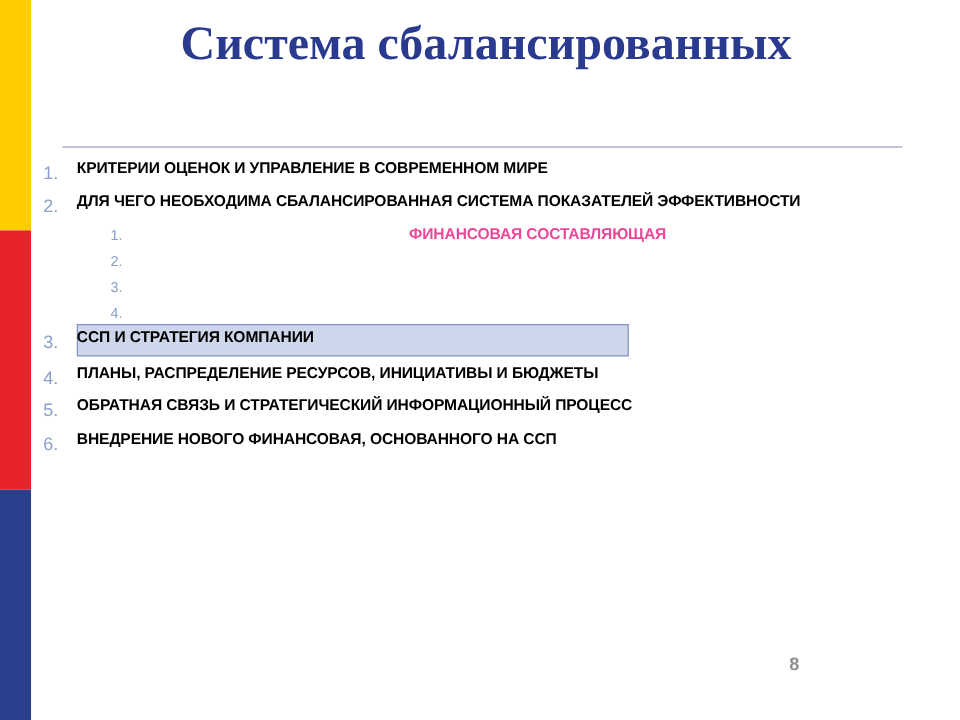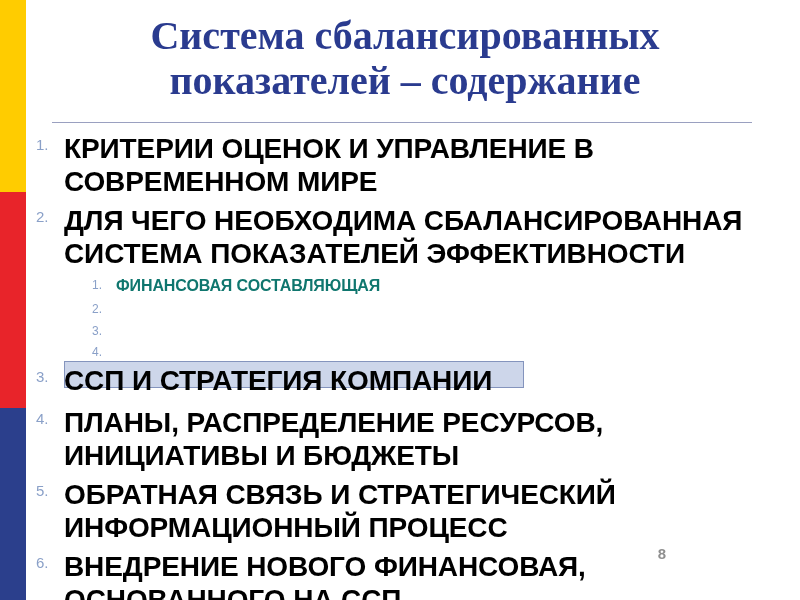--- a/index.html
+++ b/index.html
@@ -86,21 +86,21 @@
     color: #8aa0c8;
     font-size: 15px;
     font-weight: normal;
     line-height: 1.18;
     padding-top: 4px;
     text-align: left;
   }
   .lvl1 .txt {
     flex: 1 1 auto;
     color: #000000;
-    font-size: 28px;
+    font-size: 13px;
     font-weight: bold;
     line-height: 1.18;
     letter-spacing: -0.1px;
   }
 
   .sublist {
     margin: 6px 0 4px 0;
   }
   .lvl2 {
     display: flex;
@@ -111,25 +111,26 @@
   .lvl2 .num {
     width: 24px;
     flex: 0 0 24px;
     color: #8aa0c8;
     font-size: 12px;
     line-height: 1.2;
     padding-top: 2px;
   }
   .lvl2 .txt {
     flex: 1 1 auto;
-    color: #0f766e;
-    font-size: 16px;
+    color: #ec4899;
+    font-size: 13px;
     font-weight: bold;
     line-height: 1.2;
     letter-spacing: -0.1px;
+    text-align: center;
   }
 
   
   .highlight-row {
     position: relative;
   }
   .highlight-box {
     position: absolute;
     left: 28px;
     top: -3px;
@@ -161,21 +162,20 @@
 
   <div class="leftbar">
     <div class="seg seg-yellow"></div>
     <div class="seg seg-red"></div>
     <div class="seg seg-blue"></div>
     <div class="edge"></div>
   </div>
 
   <div class="title">
     <div>Система сбалансированных</div>
-    <div>показателей – содержание</div>
   </div>
   <div class="title-rule"></div>
 
   <div class="content">
 
     <div class="lvl1">
       <div class="num">1.</div>
       <div class="txt">КРИТЕРИИ ОЦЕНОК И УПРАВЛЕНИЕ В СОВРЕМЕННОМ МИРЕ</div>
     </div>
 

